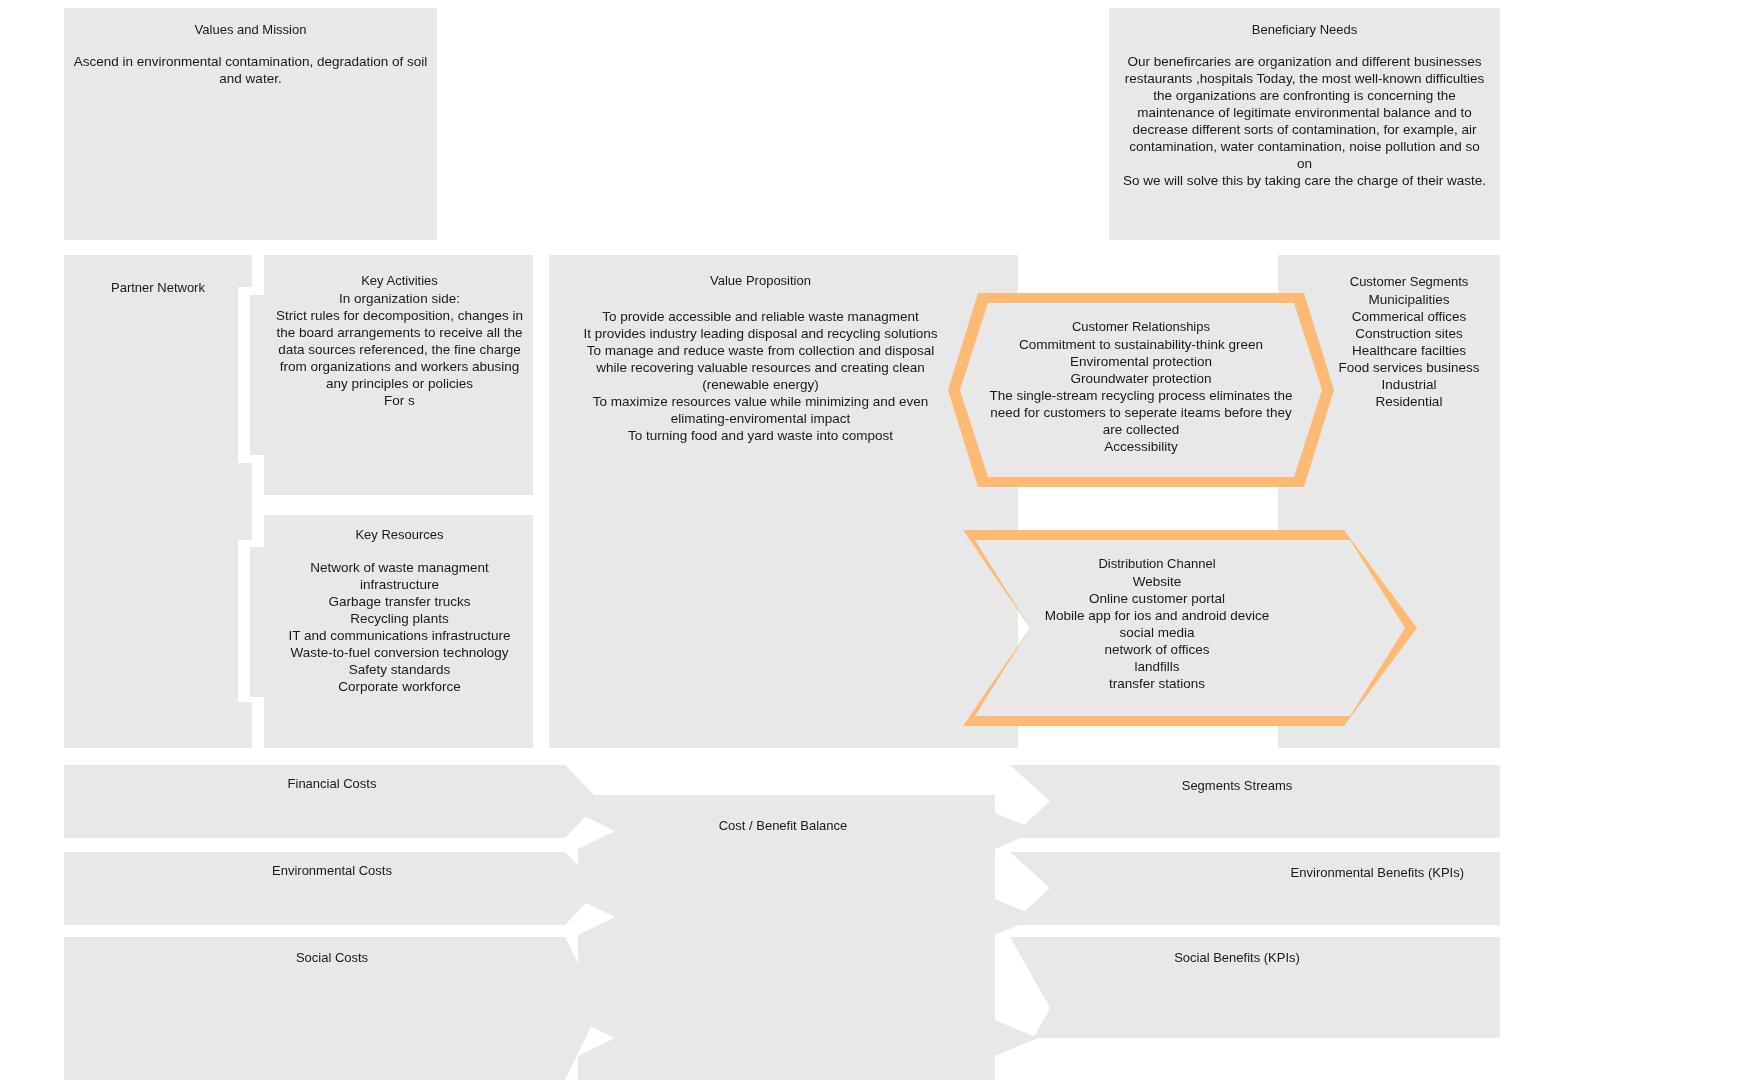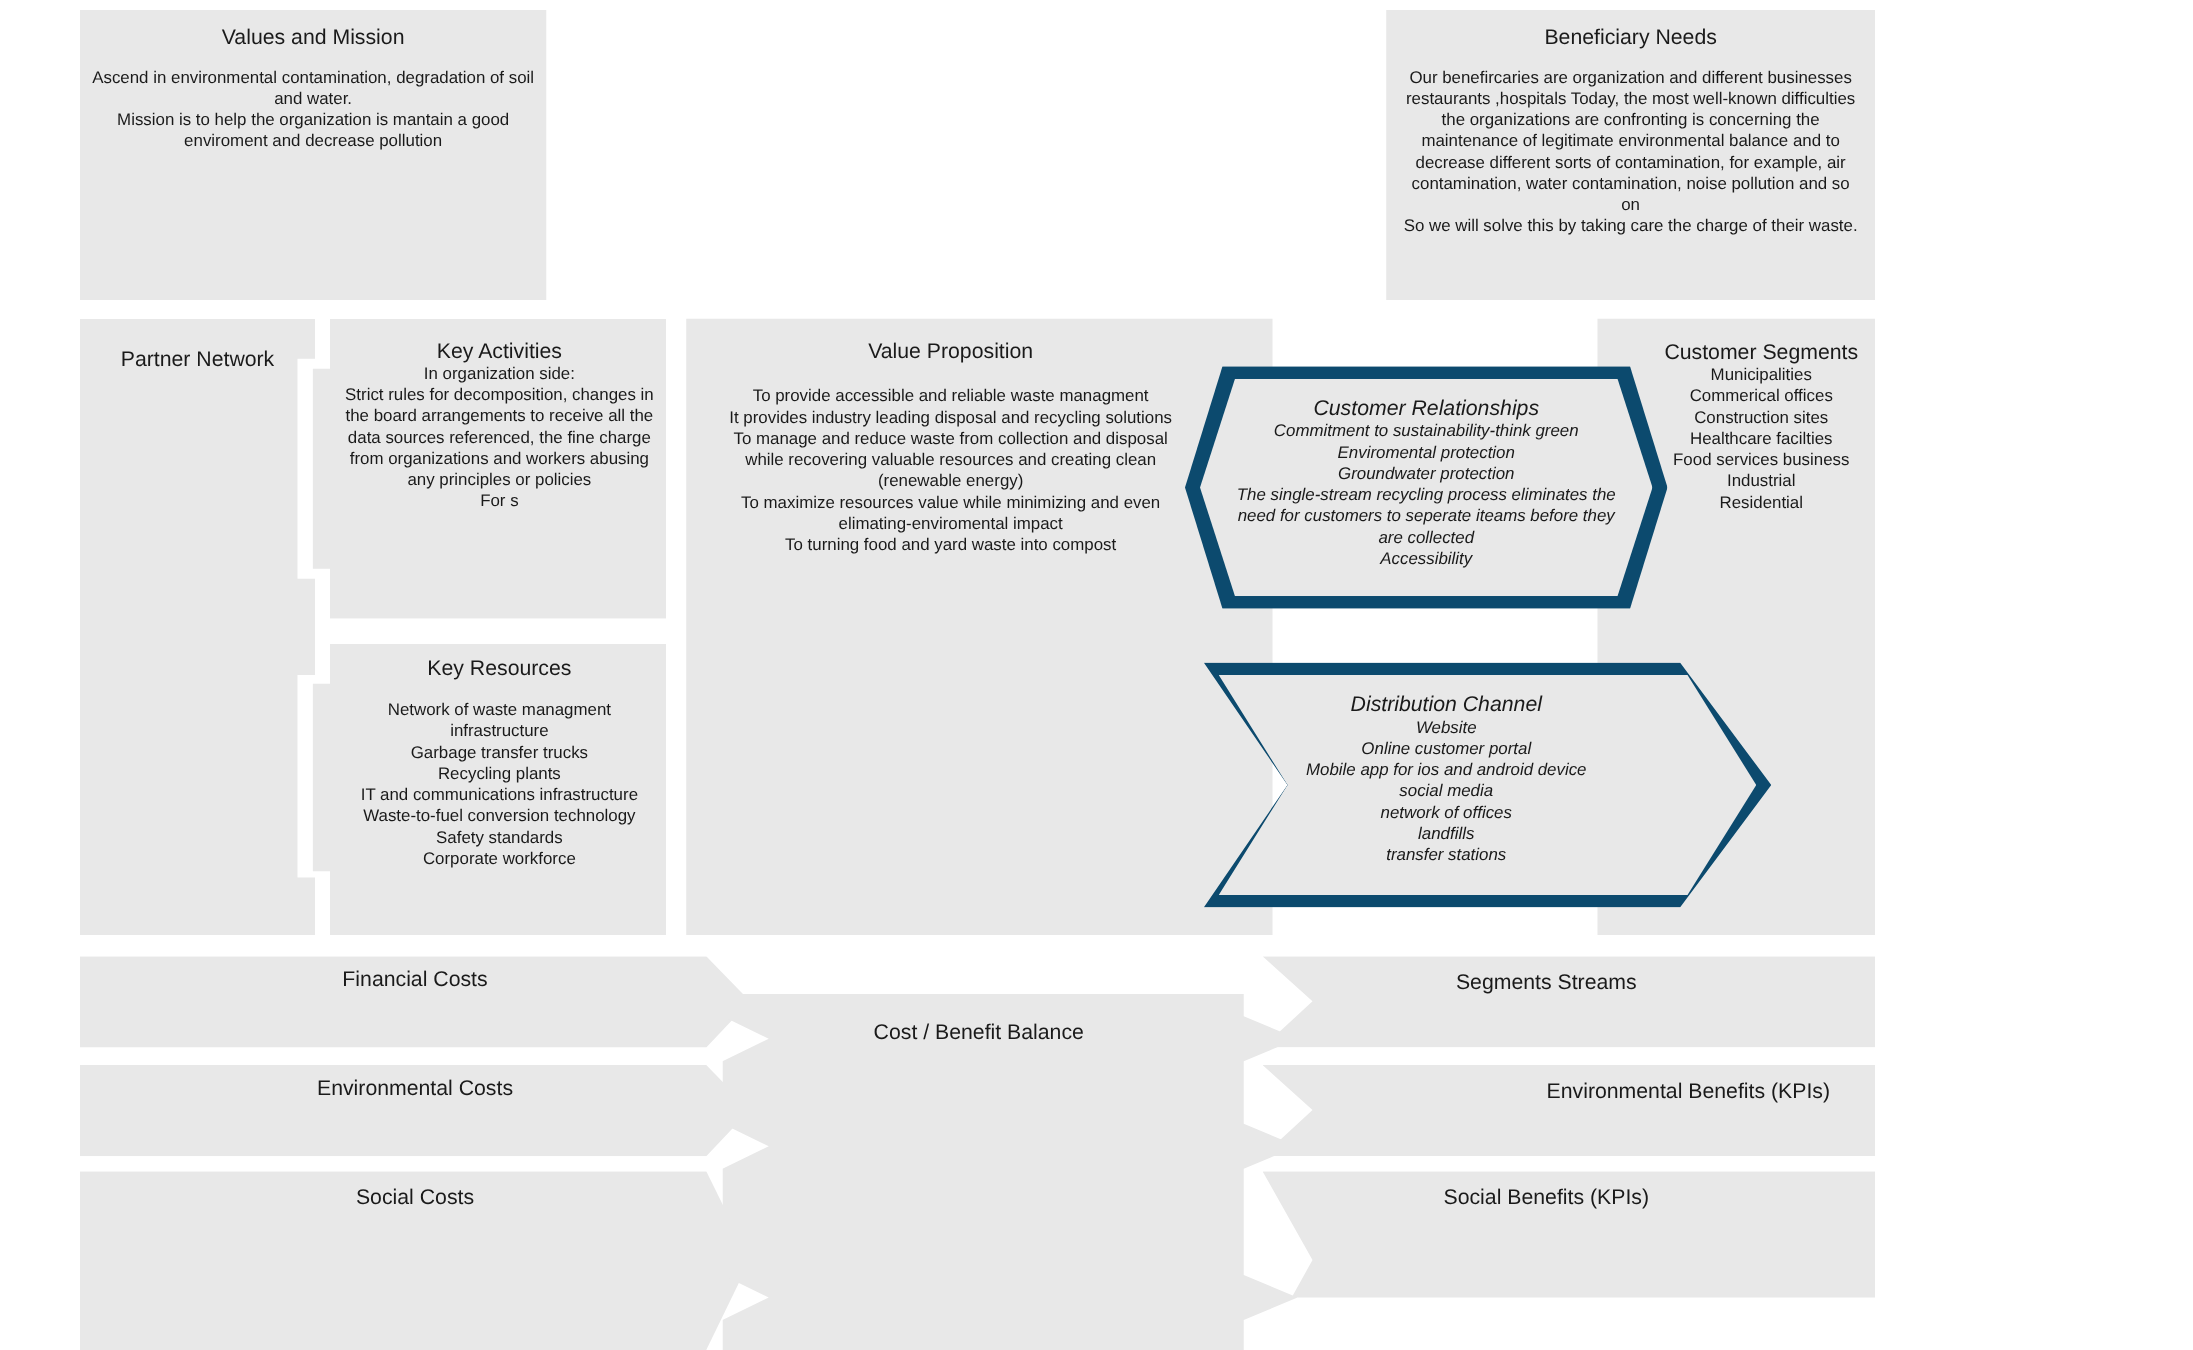--- a/index.html
+++ b/index.html
@@ -1,22 +1,22 @@
 <!DOCTYPE html>
 <html><head>
 <meta charset="utf-8">
 <style>
   * { margin:0; padding:0; box-sizing:border-box; }
   html,body { background:#ffffff; }
   body { font-family:"Liberation Sans","DejaVu Sans",sans-serif; }
   .page { position:relative; width:1754px; height:1080px; background:#ffffff; overflow:hidden; }
 
   .box { position:absolute; background:#e8e8e8; color:#1a1a1a; font-size:13.5px; line-height:17px; text-align:center; }
-  .outline { position:absolute; background:#0c4a6e; z-index:3;font-style:italic; }
-  .title { font-size:17px; line-height:18px; }
+  .outline { position:absolute; background:#fdba74; z-index:3; }
+  .title { font-size:13px; line-height:18px; }
   .gap-title { margin-bottom:14px; }
   .line { margin:0; }
   p { margin:0; }
 
   
   #values-mission { left:64px; top:8px; width:373px; height:232px; padding:13px 6px 0; }
   #targeted-impact { left:437px; top:8px; width:660px; height:232px; border-radius:116px;
                      border:12px solid #ffffff; padding:2px 34px 0; z-index:2; }
   #targeted-impact .gap-title { margin-bottom:13px; }
   #beneficiary-needs { left:1109px; top:8px; width:391px; height:232px; padding:13px 12px 0; }
@@ -62,21 +62,20 @@
     clip-path: polygon(0 0,490px 0,490px 143px,0 143px,40px 71px); }
 </style>
 </head>
 <body>
 
 <div class="page">
 
   <div class="box" id="values-mission">
     <div class="title gap-title">Values and Mission</div>
     <p>Ascend in environmental contamination, degradation of soil and water.</p>
-    <p>Mission is to help the organization is mantain a good enviroment  and decrease pollution</p>
   </div>
 
 
   <div class="box" id="beneficiary-needs">
     <div class="title gap-title">Beneficiary Needs</div>
     <p>Our benefircaries are organization and different businesses restaurants ,hospitals Today, the most well-known difficulties the organizations are confronting is concerning the maintenance of legitimate environmental balance and to decrease different sorts of contamination, for example, air contamination, water contamination, noise pollution and so on</p>
     <p>So we will solve this by taking care the charge of their waste.</p>
   </div>
 
   <div class="box" id="partner-network">

